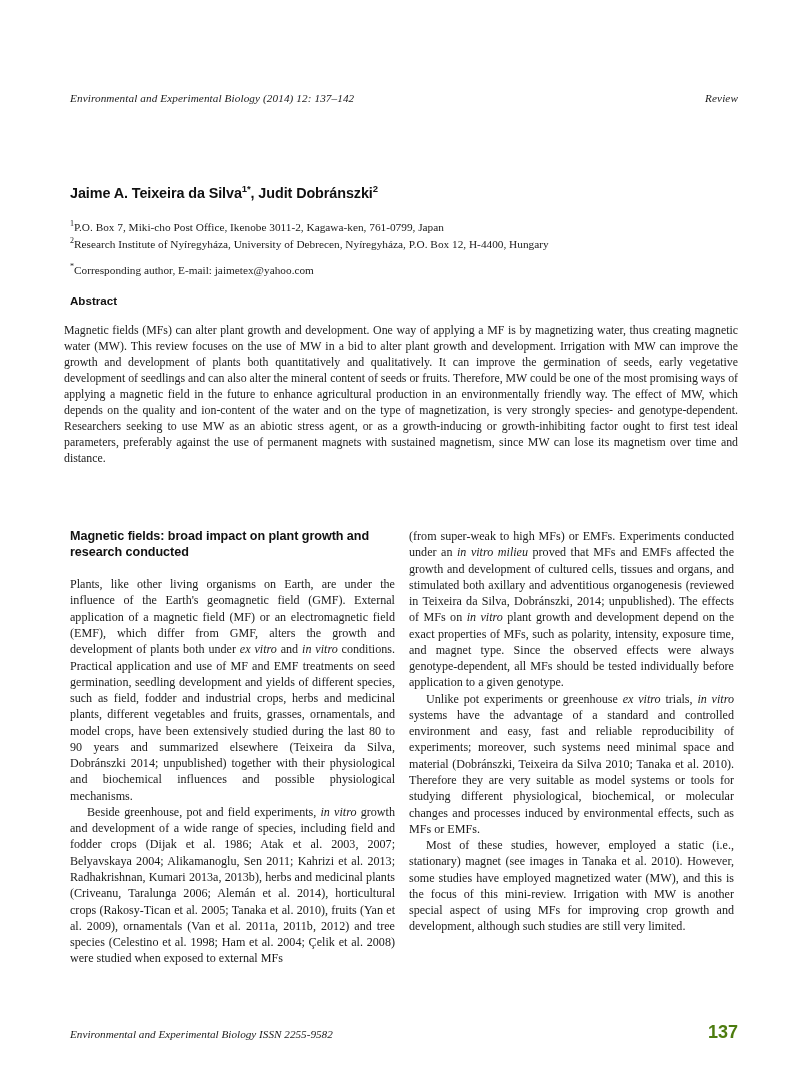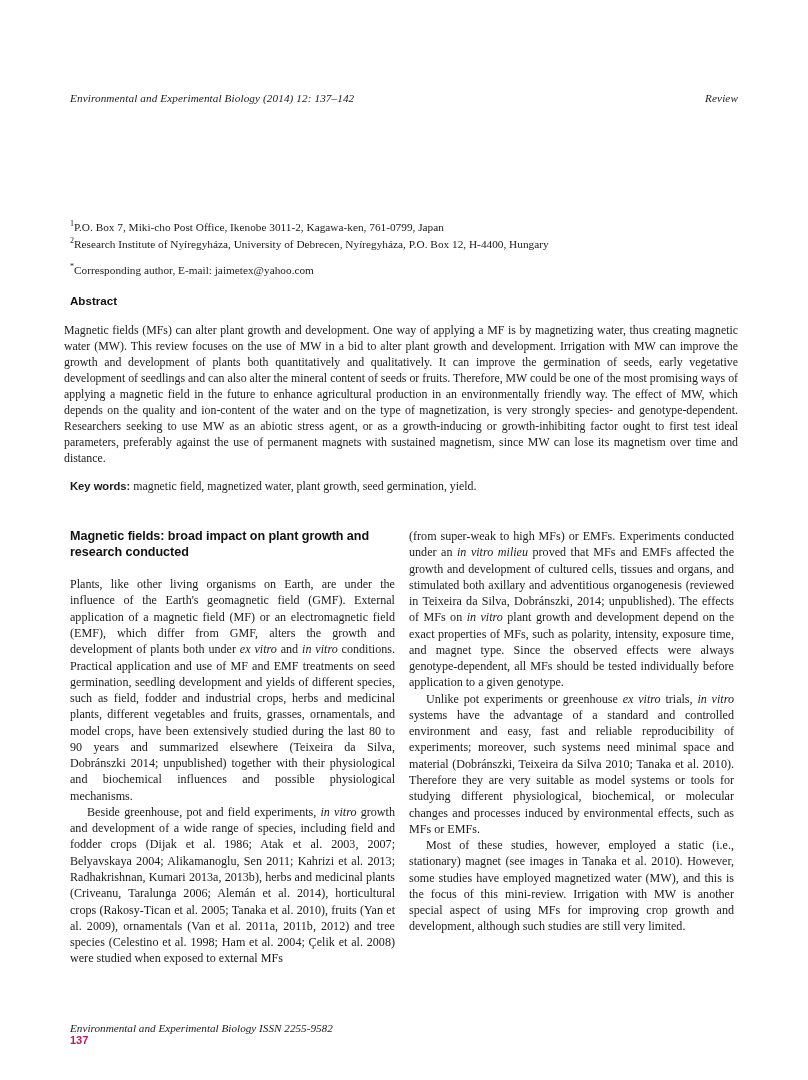--- a/index.html
+++ b/index.html
@@ -166,57 +166,58 @@
 
   
   .footer {
     position: absolute;
     left: 70px;
     right: 70px;
     top: 1022px;
     display: flex;
     justify-content: space-between;
     align-items: baseline;
-    flex-direction: column;
   }
   .footer .jrnl {
     font-style: italic;
     font-size: 11.2px;
   }
   .footer .pageno {
     font-family: "Liberation Sans", sans-serif;
     font-weight: bold;
-    font-size: 11px;
-    color: #be185d;
+    font-size: 18px;
+    color: #4d7c0f;
   }
 </style>
 </head>
 <body>
 
 <div class="page">
 
   <div class="runhead">
     <span>Environmental and Experimental Biology (2014) 12: 137–142</span>
     <span class="right">Review</span>
   </div>
 
 
+  <div class="authors">
+    <span>Jaime A. Teixeira da Silva</span><sup>1*</sup><span>, </span><span>Judit Dobránszki</span><sup>2</sup>
+  </div>
 
   <div class="affils">
     <div><sup>1</sup><span>P.O. Box 7, Miki-cho Post Office, Ikenobe 3011-2, Kagawa-ken, 761-0799, Japan</span></div>
     <div><sup>2</sup><span>Research Institute of Nyíregyháza, University of Debrecen, Nyíregyháza, P.O. Box 12, H-4400, Hungary</span></div>
   </div>
 
   <div class="corresp"><sup>*</sup><span>Corresponding author, E-mail: jaimetex@yahoo.com</span></div>
 
   <div class="abstract-head">Abstract</div>
   <div class="abstract-body">Magnetic fields (MFs) can alter plant growth and development. One way of applying a MF is by magnetizing water, thus creating magnetic water (MW). This review focuses on the use of MW in a bid to alter plant growth and development. Irrigation with MW can improve the growth and development of plants both quantitatively and qualitatively. It can improve the germination of seeds, early vegetative development of seedlings and can also alter the mineral content of seeds or fruits. Therefore, MW could be one of the most promising ways of applying a magnetic field in the future to enhance agricultural production in an environmentally friendly way. The effect of MW, which depends on the quality and ion-content of the water and on the type of magnetization, is very strongly species- and genotype-dependent. Researchers seeking to use MW as an abiotic stress agent, or as a growth-inducing or growth-inhibiting factor ought to first test ideal parameters, preferably against the use of permanent magnets with sustained magnetism, since MW can lose its magnetism over time and distance.</div>
 
   <div class="keywords">
-    <p class="kw-line"><span class="lbl">Key words:</span><span> magnetic field, magnetized water, plant growth, seed germination, yield.</span></p>
   </div>
 
   <div class="columns">
 
     <div class="col">
       <h2 class="sec-head">Magnetic fields: broad impact on plant growth and research conducted</h2>
 
       <p><span>Plants, like other living organisms on Earth, are under the influence of the Earth's geomagnetic field (GMF). External application of a magnetic field (MF) or an electromagnetic field (EMF), which differ from GMF, alters the growth and development of plants both under </span><i>ex vitro</i><span> and </span><i>in vitro</i><span> conditions. Practical application and use of MF and EMF treatments on seed germination, seedling development and yields of different species, such as field, fodder and industrial crops, herbs and medicinal plants, different vegetables and fruits, grasses, ornamentals, and model crops, have been extensively studied during the last 80 to 90 years and summarized elsewhere (Teixeira da Silva, Dobránszki 2014; unpublished) together with their physiological and biochemical influences and possible physiological mechanisms.</span></p>
 
       <p class="indent"><span>Beside greenhouse, pot and field experiments, </span><i>in vitro</i><span> growth and development of a wide range of species, including field and fodder crops (Dijak et al. 1986; Atak et al. 2003, 2007; Belyavskaya 2004; Alikamanoglu, Sen 2011; Kahrizi et al. 2013; Radhakrishnan, Kumari 2013a, 2013b), herbs and medicinal plants (Criveanu, Taralunga 2006; Alemán et al. 2014), horticultural crops (Rakosy-Tican et al. 2005; Tanaka et al. 2010), fruits (Yan et al. 2009), ornamentals (Van et al. 2011a, 2011b, 2012) and tree species (Celestino et al. 1998; Ham et al. 2004; Çelik et al. 2008) were studied when exposed to external MFs</span></p>

